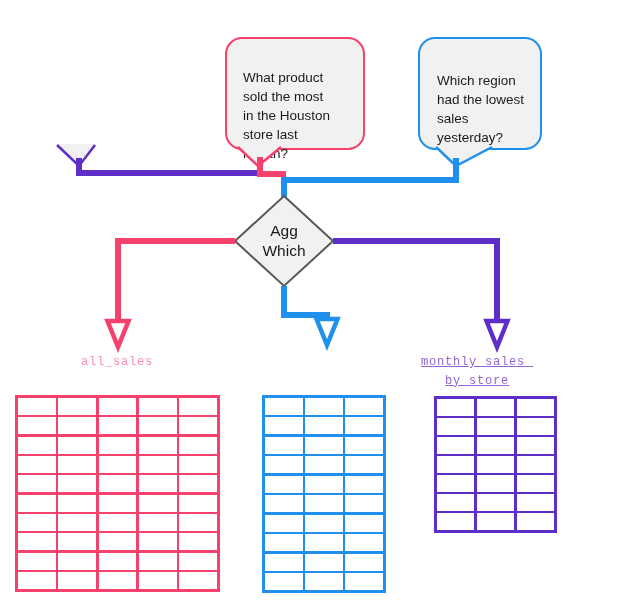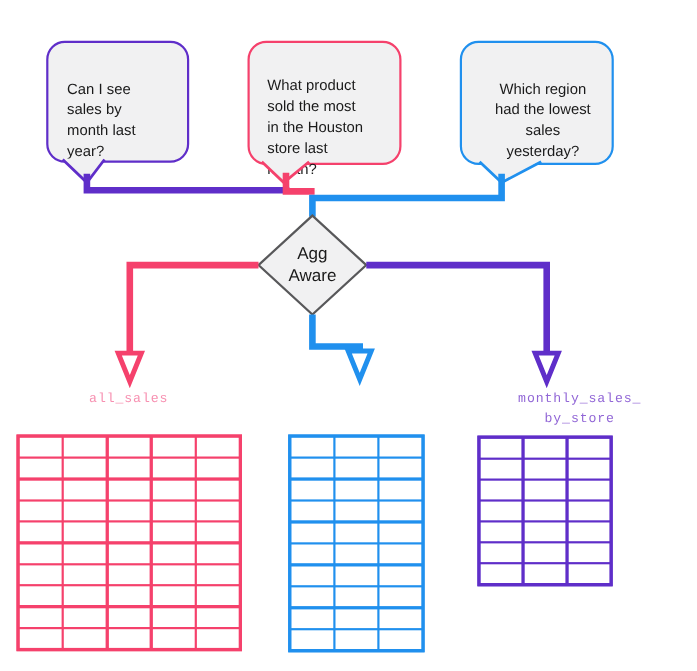--- a/index.html
+++ b/index.html
@@ -10,21 +10,21 @@
   svg.overlay{position:absolute;left:0;top:0;width:634px;height:610px;pointer-events:none;}
 
   
   .bubble{
     position:absolute;background:var(--bubble-fill);border:2.5px solid;border-radius:17px;
     box-sizing:border-box;font-size:13.5px;line-height:19px;white-space:pre-line;
   }
   .bubble .btxt{display:block;}
   .b1{left:42px;top:37px;width:130px;height:111px;border-color:var(--purple);padding:13px 6px 0 17px;}
   .b2{left:225px;top:37px;width:140px;height:113px;border-color:var(--pink);padding:10px 6px 0 16px;}
-  .b3{left:418px;top:37px;width:140px;height:113px;border-color:var(--blue);padding:13px 6px 0 17px;text-align:center;}
+  .b3{left:418px;top:37px;width:124px;height:113px;border-color:var(--blue);padding:13px 6px 0 17px;}
 
   
   .ln{fill:none;stroke-width:6;stroke-linejoin:miter;stroke-linecap:butt;}
   .s-purple{stroke:var(--purple);} .s-pink{stroke:var(--pink);} .s-blue{stroke:var(--blue);}
   .tail-fill{fill:var(--bubble-fill);stroke:none;}
   .tail-edge{fill:none;stroke-width:2.5;}
   .diamond{fill:var(--bubble-fill);stroke:var(--diamond-border);stroke-width:2;}
   .arrow{fill:#ffffff;stroke-width:4.5;stroke-linejoin:miter;}
 
   .diamond-text{
@@ -34,42 +34,36 @@
   }
 
   
   .tlabel{
     position:absolute;top:353px;transform:translateX(-50%);text-align:center;
     font-family:"Liberation Mono","DejaVu Sans Mono",monospace;
     font-size:12px;letter-spacing:0.8px;line-height:18.5px;white-space:pre-line;
   }
   .l1{left:117px;color:var(--pink-light);}
   .l2{left:324px;color:var(--blue-light);}
-  .l3{left:527px;color:var(--purple-light);}
+  .l3{left:477px;color:var(--purple-light);text-decoration:underline;}
 
   
   .dtable{
     position:absolute;display:grid;gap:2.5px;box-sizing:border-box;border:3.5px solid;
   }
   .dtable .cell{background:#ffffff;}
   .t1{left:15px;top:395px;width:205px;height:197px;border-color:var(--pink);background:var(--pink);}
   .t2{left:262px;top:395px;width:124px;height:198px;border-color:var(--blue);background:var(--blue);}
   .t3{left:434px;top:396px;width:123px;height:137px;border-color:var(--purple);background:var(--purple);}
 </style>
 </head>
 <body>
 
 <div id="canvas">
 
-  <div class="bubble b1">
-    <span class="btxt">Can I see
-sales by
-month last
-year?</span>
-  </div>
   <div class="bubble b2">
     <span class="btxt">What product
 sold the most
 in the Houston
 store last
 month?</span>
   </div>
   <div class="bubble b3">
     <span class="btxt">Which region
 had the lowest
@@ -102,21 +96,21 @@
     <polygon class="arrow s-pink" points="107.5,321 128.5,321 118,347"></polygon>
 
     <path class="ln s-blue" d="M284,286 L284,315 L327,315 L327,319"></path>
     <polygon class="arrow s-blue" points="316.5,319 337.5,319 327,345"></polygon>
 
     <path class="ln s-purple" d="M333,241 L497,241 L497,320"></path>
     <polygon class="arrow s-purple" points="486.5,321 507.5,321 497,347"></polygon>
   </svg>
 
   <div class="diamond-text">Agg
-Aware</div>
+Which</div>
 
   <div class="tlabel l1">all_sales</div>
   <div class="tlabel l3">monthly_sales_
 by_store</div>
 
   <div class="dtable t1" style="grid-template-columns: repeat(5, 1fr); grid-template-rows: repeat(10, 1fr);">
       <div class="cell"></div>
       <div class="cell"></div>
       <div class="cell"></div>
       <div class="cell"></div>

